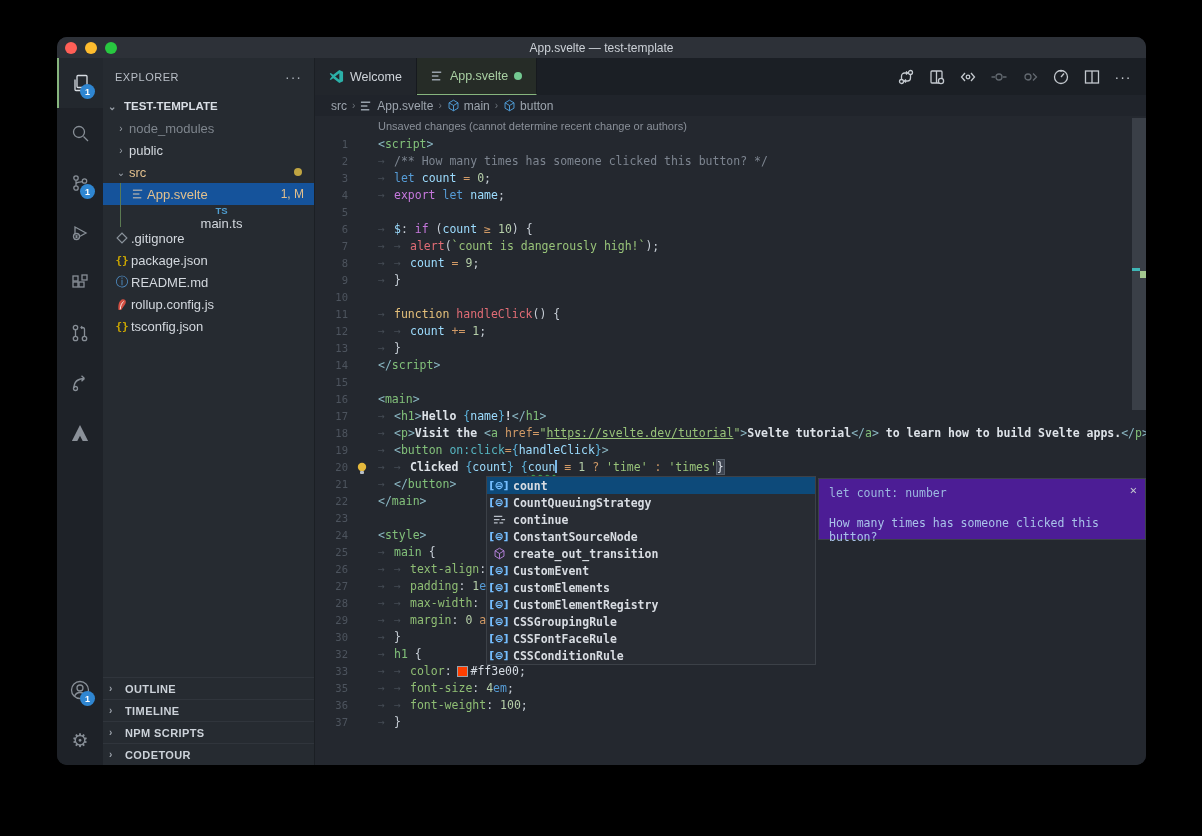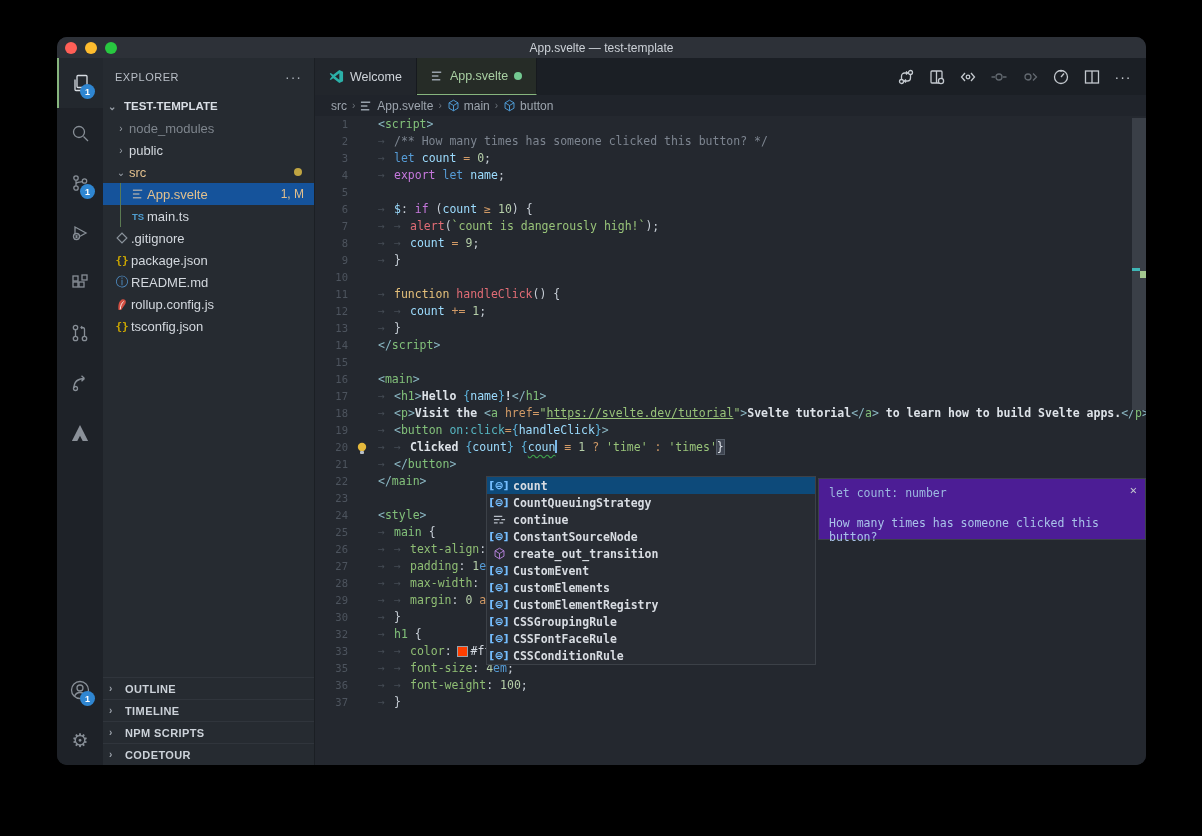--- a/index.html
+++ b/index.html
@@ -210,21 +210,21 @@
           </div>
           <div class="tree-row mod guide selected" style="padding-left: 26px;">
             <span class="ficon">
               <svg width="13" height="12" viewBox="0 0 14 12" stroke="#98a1ab" stroke-width="1.6">
                 <path d="M1 2 h10 M1 6 h7 M1 10 h9"></path>
               </svg>
             </span>
             <span class="lbl">App.svelte</span>
             <span class="rbadge">1, M</span>
           </div>
-          <div class="tree-row guide" style="padding-left: 26px;">
+          <div class="tree-row guide" style="padding-left: 26px; flex-direction: column;">
             <span class="ficon">
               <span style="color:#4f9fd2;font-weight:bold;font-size:9.5px;">TS</span>
             </span>
             <span class="lbl">main.ts</span>
           </div>
           <div class="tree-row " style="padding-left: 10px;">
             <span class="ficon">
               <svg width="12" height="12" viewBox="0 0 14 14">
                 <rect x="3" y="3" width="8" height="8" transform="rotate(45 7 7)" fill="none" stroke="#8b949c" stroke-width="1.4"></rect>
               </svg>
@@ -380,20 +380,21 @@
             <span>
               <svg width="13" height="13" viewBox="0 0 16 16" fill="none" stroke="#4f9cd6" stroke-width="1.2">
                 <path d="M8 1.5 L13.5 4.7 V11.3 L8 14.5 L2.5 11.3 V4.7 Z"></path>
                 <path d="M2.5 4.7 L8 8 L13.5 4.7 M8 8 V14.5"></path>
               </svg>
             </span>
             <span>button</span>
           </span>
         </div>
       <div id="codearea">
+        <div id="codelens">Unsaved changes (cannot determine recent change or authors)</div>
         <div id="codelines">
             <div class="cl"><span class="ln">1</span><span class="mg"></span><span class="ct"><span class="tk-ab">&lt;</span><span class="tk-tag">script</span><span class="tk-ab">&gt;</span></span></div>
             <div class="cl"><span class="ln">2</span><span class="mg"></span><span class="ct"><span class="ind">→</span><span class="tk-cm">/** How many times has someone clicked this button? */</span></span></div>
             <div class="cl"><span class="ln">3</span><span class="mg"></span><span class="ct"><span class="ind">→</span><span class="tk-kw2">let</span><span class="tk-pl"> </span><span class="tk-vr">count</span><span class="tk-pl"> </span><span class="tk-op">=</span><span class="tk-pl"> </span><span class="tk-num">0</span><span class="tk-pl">;</span></span></div>
             <div class="cl"><span class="ln">4</span><span class="mg"></span><span class="ct"><span class="ind">→</span><span class="tk-kw">export</span><span class="tk-pl"> </span><span class="tk-kw2">let</span><span class="tk-pl"> </span><span class="tk-vr">name</span><span class="tk-pl">;</span></span></div>
             <div class="cl"><span class="ln">5</span><span class="mg"></span><span class="ct"></span></div>
             <div class="cl"><span class="ln">6</span><span class="mg"></span><span class="ct"><span class="ind">→</span><span class="tk-vr">$</span><span class="tk-pl">: </span><span class="tk-kw">if</span><span class="tk-pl"> (</span><span class="tk-vr">count</span><span class="tk-pl"> </span><span class="tk-op">≥</span><span class="tk-pl"> </span><span class="tk-num">10</span><span class="tk-pl">) {</span></span></div>
             <div class="cl"><span class="ln">7</span><span class="mg"></span><span class="ct"><span class="ind">→</span><span class="ind">→</span><span class="tk-fn">alert</span><span class="tk-pl">(</span><span class="tk-str">`count is dangerously high!`</span><span class="tk-pl">);</span></span></div>
             <div class="cl"><span class="ln">8</span><span class="mg"></span><span class="ct"><span class="ind">→</span><span class="ind">→</span><span class="tk-vr">count</span><span class="tk-pl"> </span><span class="tk-op">=</span><span class="tk-pl"> </span><span class="tk-num">9</span><span class="tk-pl">;</span></span></div>
             <div class="cl"><span class="ln">9</span><span class="mg"></span><span class="ct"><span class="ind">→</span><span class="tk-pl">}</span></span></div>

